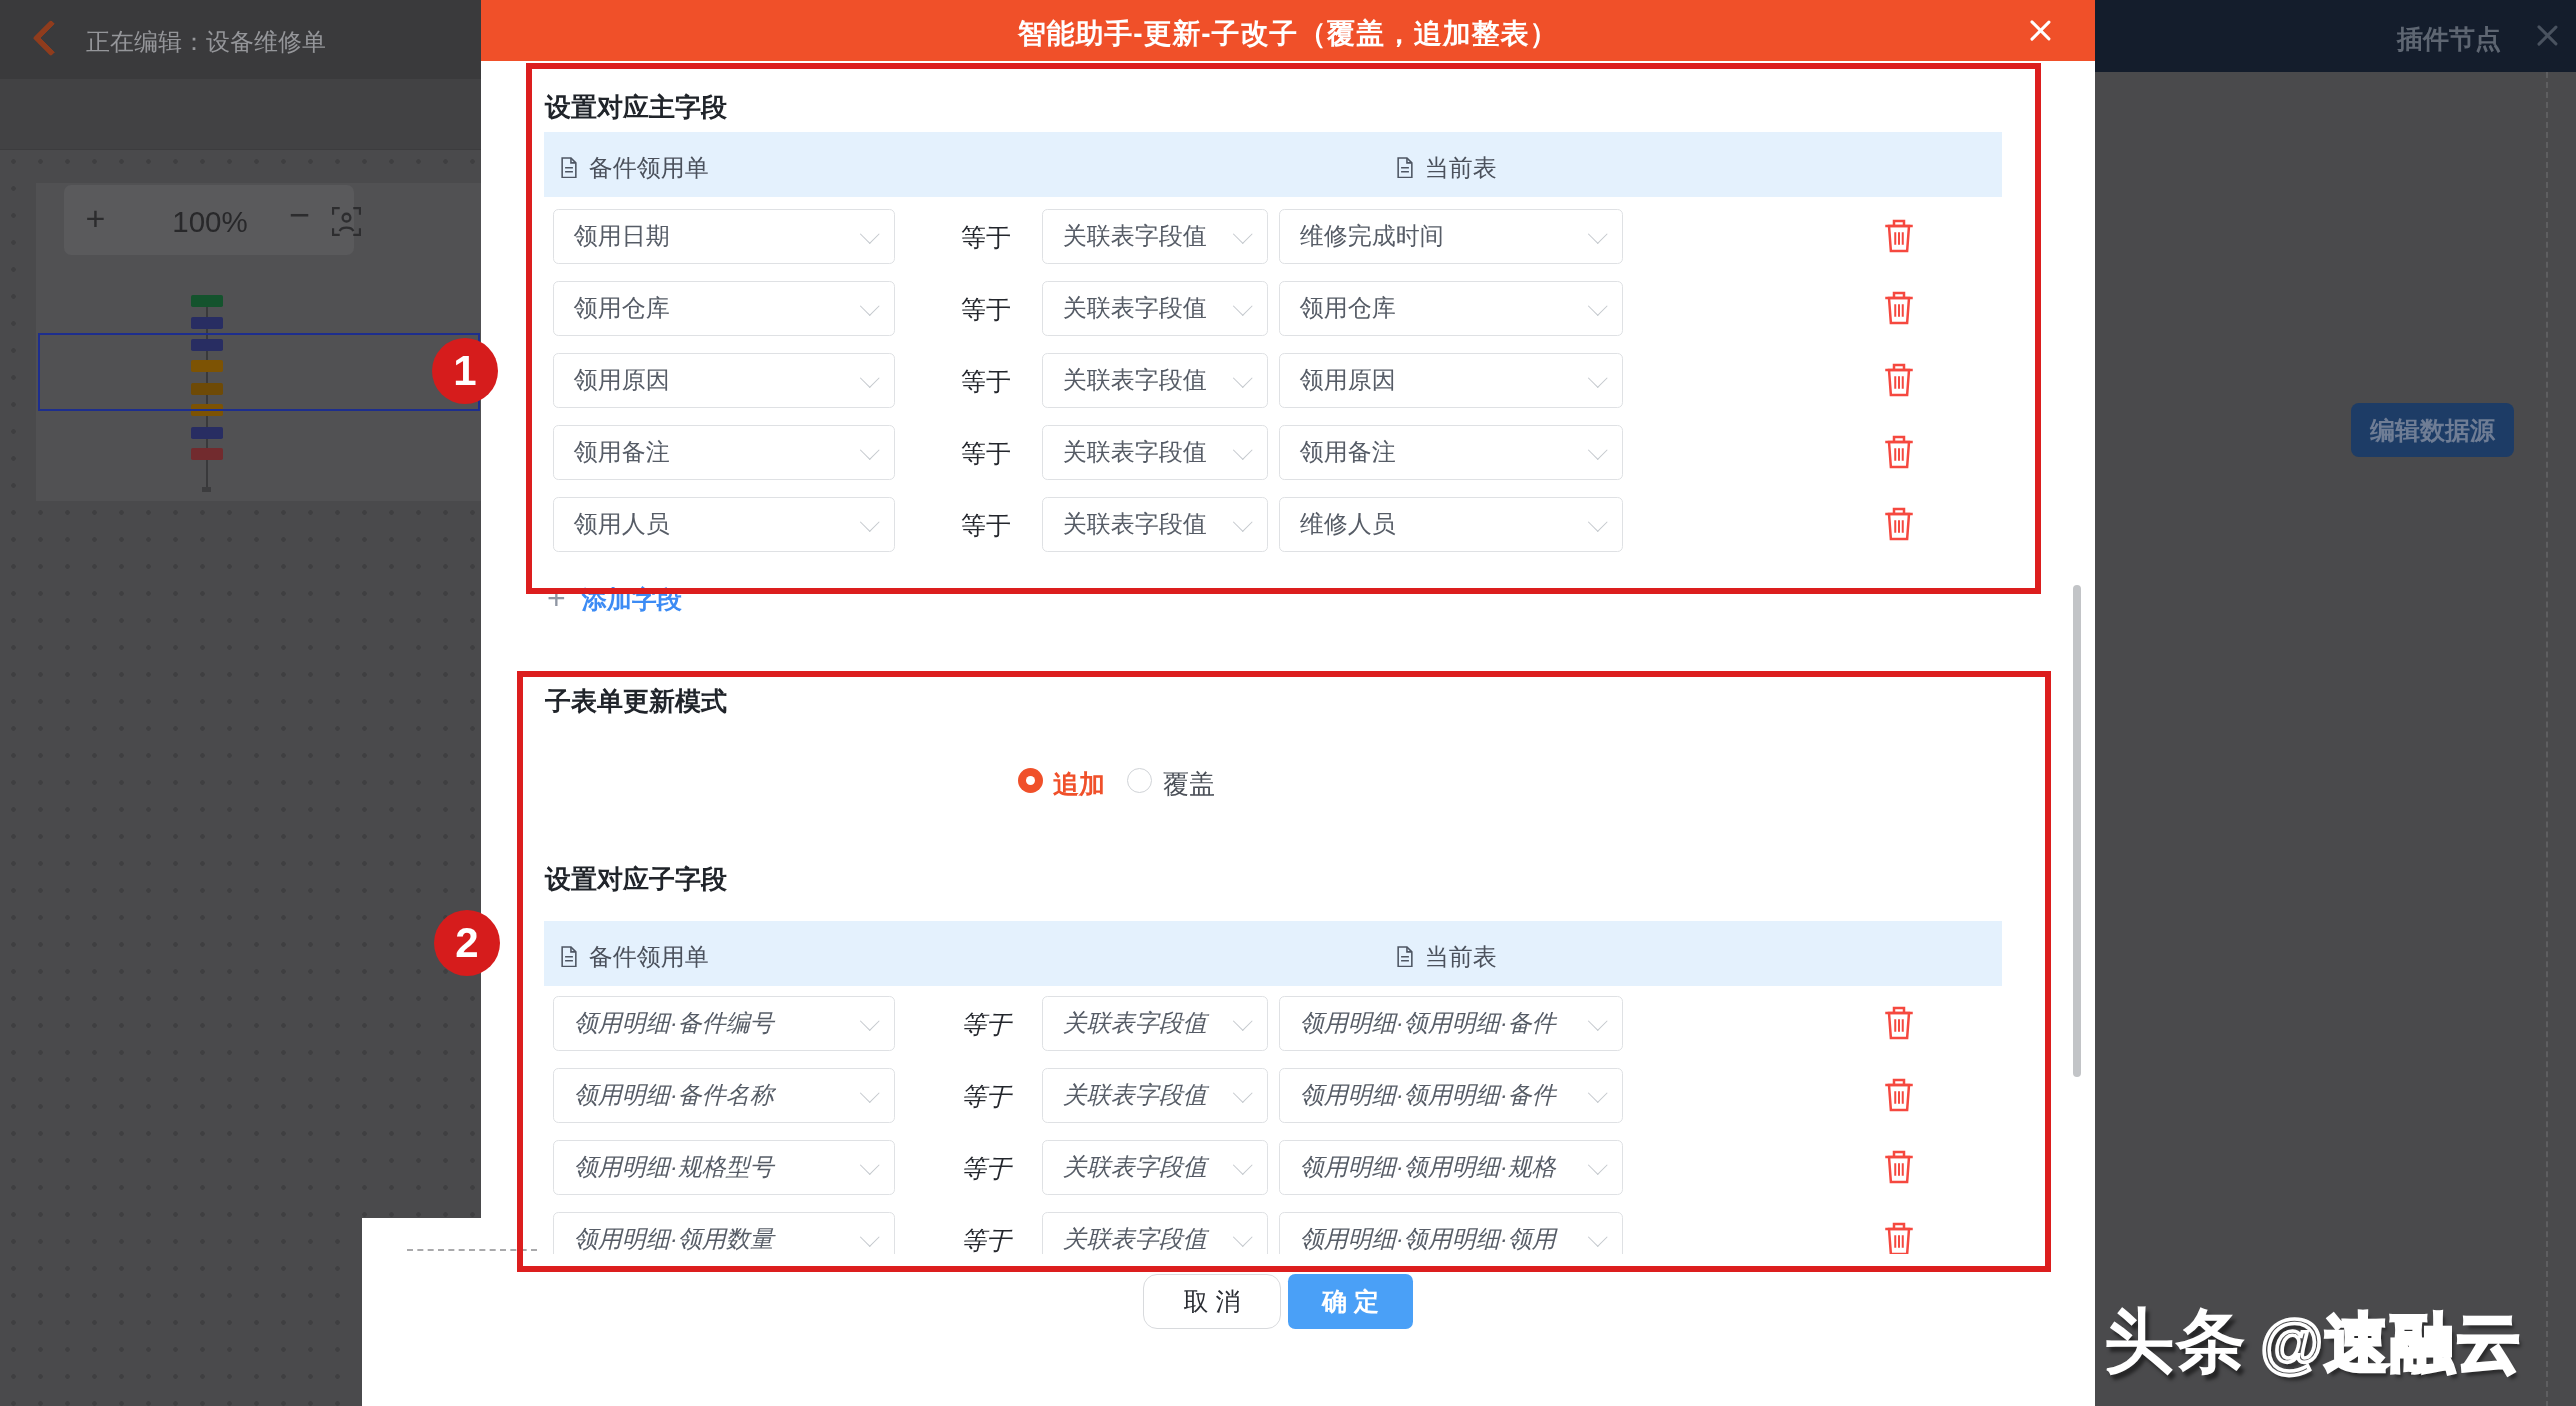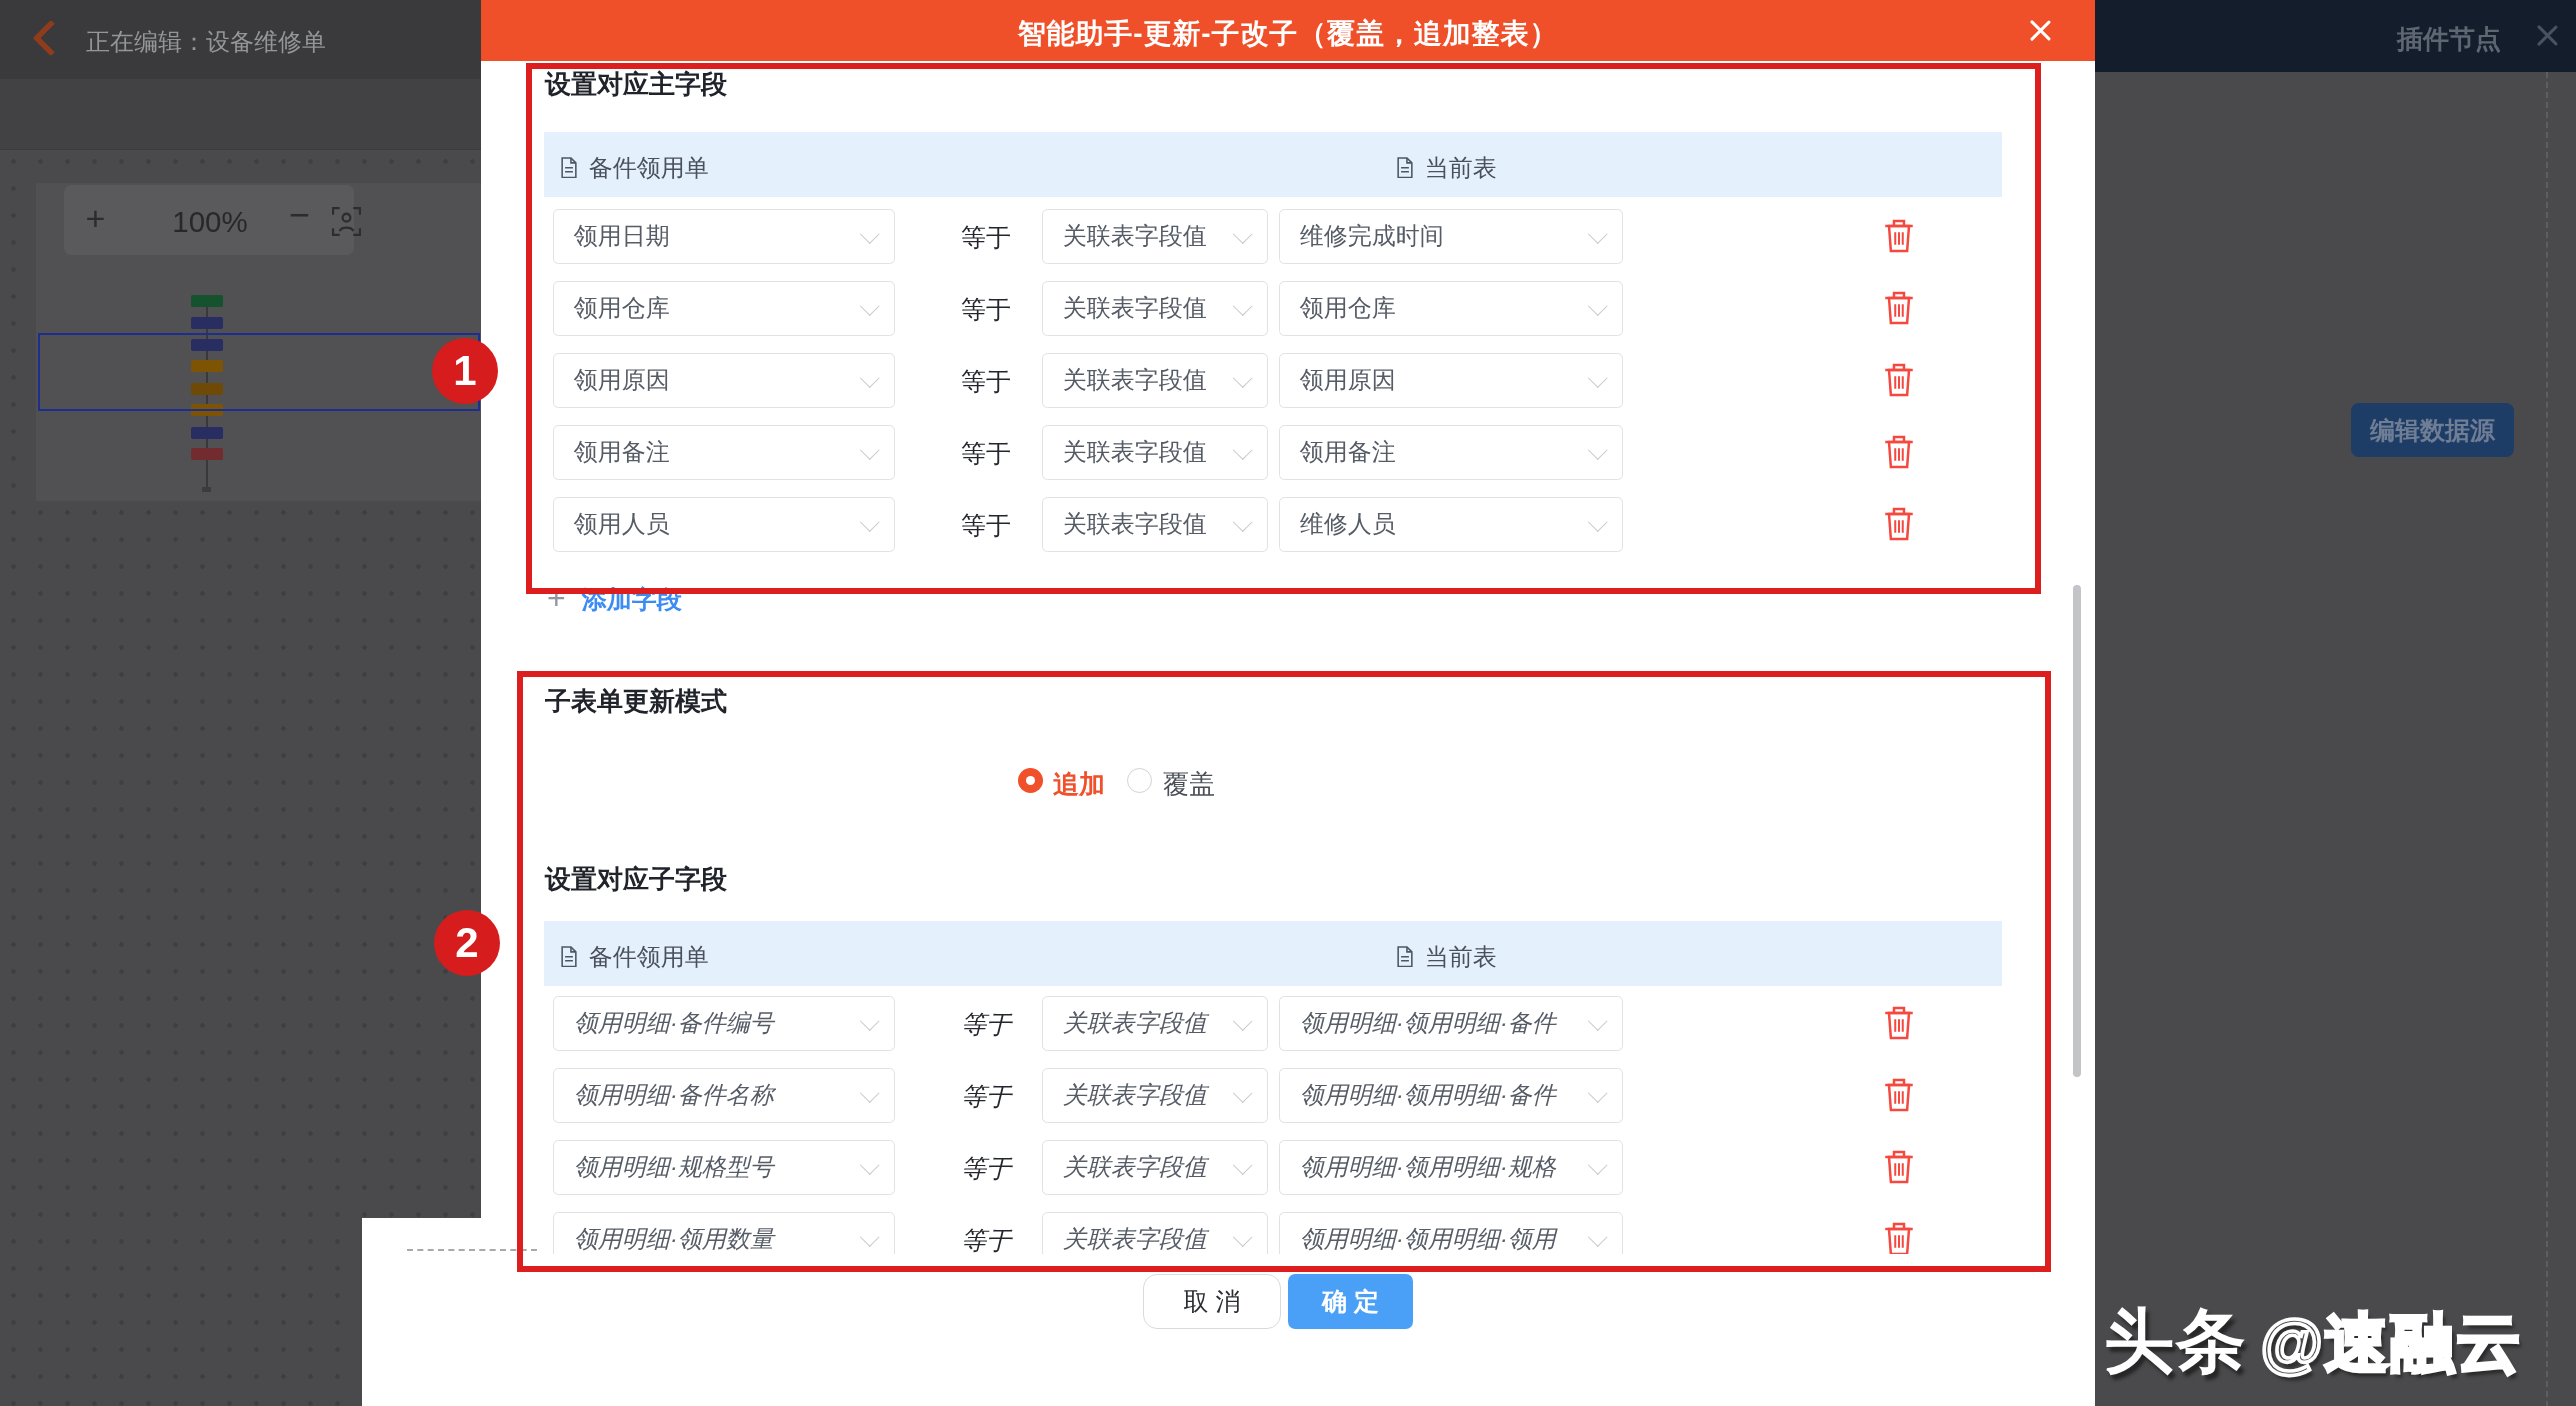--- a/index.html
+++ b/index.html
@@ -39,21 +39,21 @@
     color:#6f7d95;font-size:25px;font-weight:bold;font-family:inherit;}
   #right-vdash{left:2546px;top:72px;height:1335px;border-left:2.7px dashed #5e5e60;}
 
   
   #modal{left:481px;top:0;width:1614px;height:1406px;background:#e5e5e5;}
   #m-header{left:0;top:0;width:1614px;height:61px;background:#f05029;}
   #m-title{width:1614px;top:15px;text-align:center;font-size:28px;font-weight:bold;color:#fff;letter-spacing:0.9px;}
   #m-close{left:1545px;top:17px;color:#fff;cursor:pointer;}
   #m-body{left:0;top:61px;width:1614px;height:1193px;overflow:hidden;background:#fff;}
   .h3{font-size:26px;font-weight:bold;color:#20242a;}
-  #h-main{left:64px;top:6px;}
+  #h-main{left:64px;top:29px;}
   #h-mode{left:64px;top:623px;}
   #h-sub{left:64px;top:801px;}
 
   .tblock{left:63px;width:1458px;}
   #table1{top:71px;}
   #table2-wrap{top:860px;height:333px;overflow:hidden;}
   .thead{position:relative;height:65px;background:#e4f1fd;}
   .thcell{position:absolute;top:19.7px;font-size:24px;color:#4b515c;display:flex;align-items:center;gap:10.7px;}
   .th-src{left:16px;} .th-tgt{left:852px;}
   .trow{position:relative;height:55px;margin-top:17px;}

